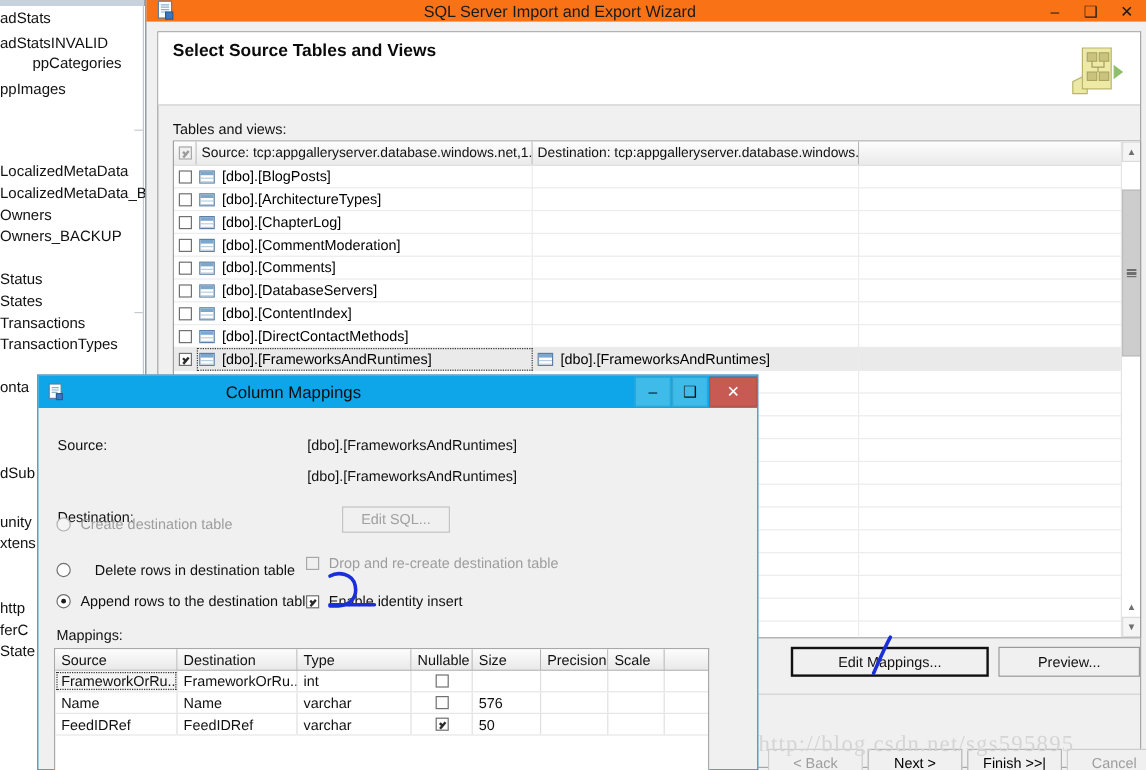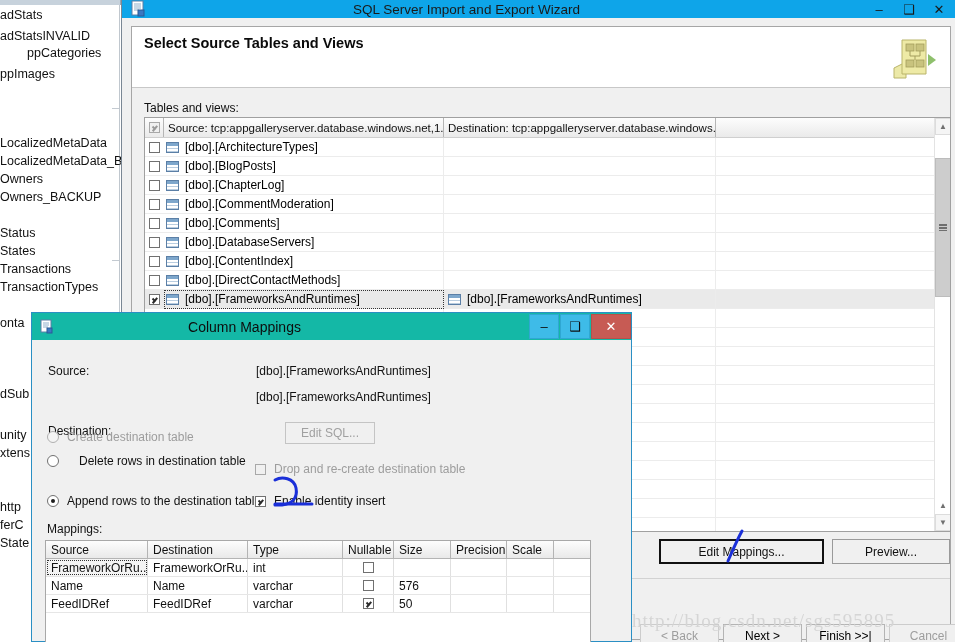--- a/index.html
+++ b/index.html
@@ -28,21 +28,21 @@
   }
   .bg-tick{position:absolute;left:112px;width:7px;height:1px;background:#c3cad1;}
 
   
   #wizard{
     position:absolute;left:121px;top:0;width:834px;height:642px;
     background:#f0f0f0;border-left:1px solid #7a8794;box-sizing:border-box;
   }
   #wizard-titlebar{
     position:absolute;left:0;top:0;right:0;height:18px;
-    background:#0ea5e9;display:flex;align-items:center;
+    background:#f97316;display:flex;align-items:center;
   }
   #wizard-title-icon{
     width:18px;height:18px;margin-left:8px;position:relative;flex:0 0 auto;
   }
   #wizard-title-text{
     flex:1;text-align:center;font-size:13.5px;color:#1a1a1a;
     font-family:"Liberation Sans", sans-serif;
     padding-right:80px;
   }
   .wz-winbtn{
@@ -180,21 +180,21 @@
     font-family:"Liberation Serif", serif;letter-spacing:1px;white-space:nowrap;
     pointer-events:none;
   }
 
   
   #dialog{
     position:absolute;left:31px;top:312px;width:601px;height:330px;
     background:#f0f0f0;border:1px solid #2a8fc4;box-sizing:border-box;
   }
   #dlg-titlebar{
-    position:absolute;left:0;top:0;right:0;height:27px;background:#14b8a6;
+    position:absolute;left:0;top:0;right:0;height:27px;background:#0ea5e9;
     display:flex;align-items:center;
   }
   #dlg-title-icon{width:16px;height:16px;margin-left:7px;position:relative;flex:0 0 auto;}
   #dlg-title-text{
     flex:1;text-align:center;font-size:14px;color:#0d0d0d;padding-right:95px;
   }
   .dlg-winbtn{
     width:30px;height:25px;display:flex;align-items:center;justify-content:center;
     font-size:13px;color:#0d0d0d;background:#3ebbe8;border:1px solid #2fa7d2;
     box-sizing:border-box;margin-right:1px;
@@ -212,21 +212,21 @@
     width:12px;height:12px;border-radius:50%;border:1px solid #707070;background:#fff;
     display:inline-block;position:relative;box-sizing:border-box;flex:0 0 auto;
   }
   .radio.dis{border-color:#b0b0b0;background:#f4f4f4;}
   .radio.on:after{
     content:"";position:absolute;left:3px;top:3px;width:4px;height:4px;border-radius:50%;
     background:#1d1d1d;
   }
   .opt-row{position:absolute;display:flex;align-items:center;gap:8px;font-size:12px;}
   #opt-create{left:14px;top:90px;color:#9d9d9d;}
-  #opt-delete{left:14px;top:114px;color:#111;gap:20px;}
+  #opt-delete{left:14px;top:128px;color:#111;gap:20px;}
   #opt-append{left:14px;top:154px;color:#111;}
   #btn-edit-sql{
     position:absolute;left:252px;top:82px;width:90px;height:22px;background:#f0f0f0;
     border:1px solid #c4c4c4;box-sizing:border-box;display:flex;align-items:center;
     justify-content:center;font-size:12px;color:#a0a0a0;
   }
   #opt-drop{left:222px;top:122px;color:#9d9d9d;}
   #opt-identity{left:222px;top:154px;color:#111;}
   #lbl-mappings{left:14px;top:182px;}
   
@@ -343,32 +343,32 @@
         <div class="gh-cell gh-dst">Destination: tcp:appgalleryserver.database.windows.n...</div>
         <div class="gh-cell gh-rest"></div>
       </div>
       <div id="grid-rows">
           <div class="grid-row">
             <div class="gr-check">
               <span class="chk"></span>
             </div>
             <div class="gr-src">
               <span class="tbl-icon"></span>
+              <span class="row-text">[dbo].[BlogPosts]</span>
+            </div>
+            <div class="gr-dst"></div>
+            <div class="gr-rest"></div>
+          </div>
+          <div class="grid-row">
+            <div class="gr-check">
+              <span class="chk"></span>
+            </div>
+            <div class="gr-src">
+              <span class="tbl-icon"></span>
               <span class="row-text">[dbo].[ArchitectureTypes]</span>
-            </div>
-            <div class="gr-dst"></div>
-            <div class="gr-rest"></div>
-          </div>
-          <div class="grid-row">
-            <div class="gr-check">
-              <span class="chk"></span>
-            </div>
-            <div class="gr-src">
-              <span class="tbl-icon"></span>
-              <span class="row-text">[dbo].[BlogPosts]</span>
             </div>
             <div class="gr-dst"></div>
             <div class="gr-rest"></div>
           </div>
           <div class="grid-row">
             <div class="gr-check">
               <span class="chk"></span>
             </div>
             <div class="gr-src">
               <span class="tbl-icon"></span>

